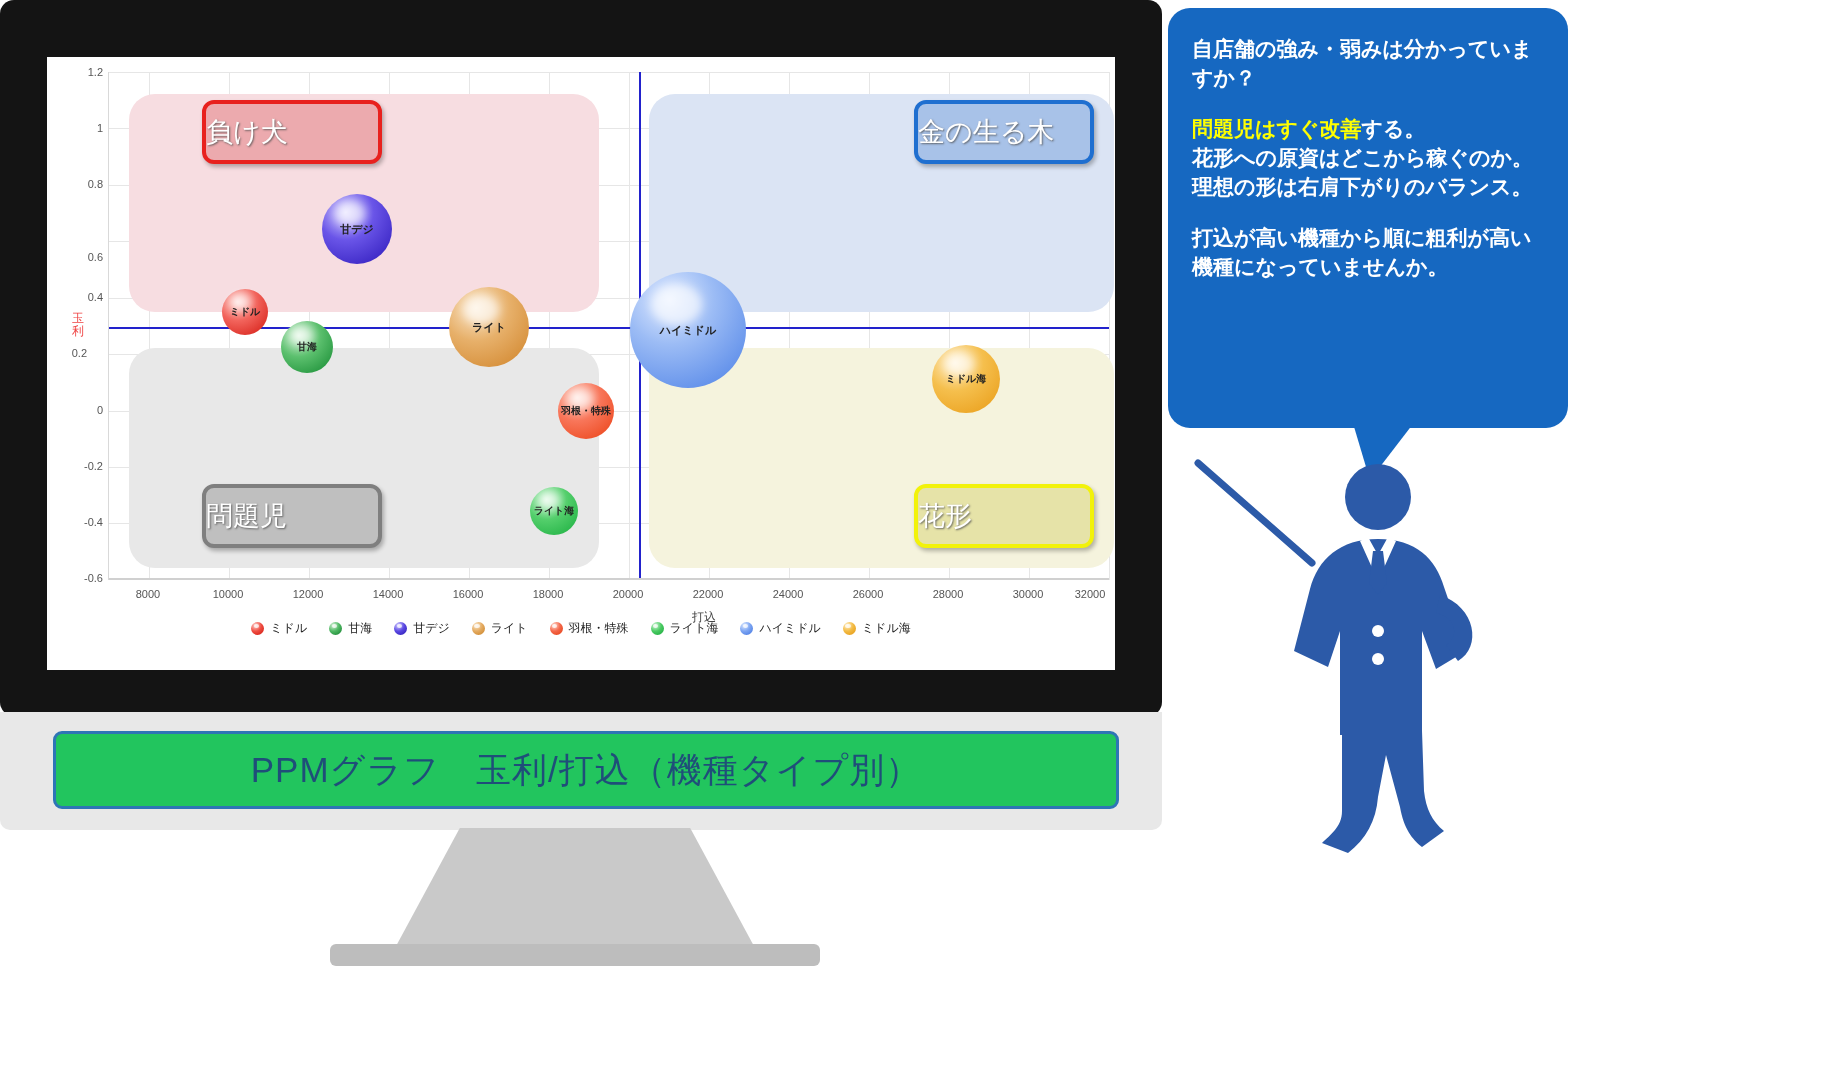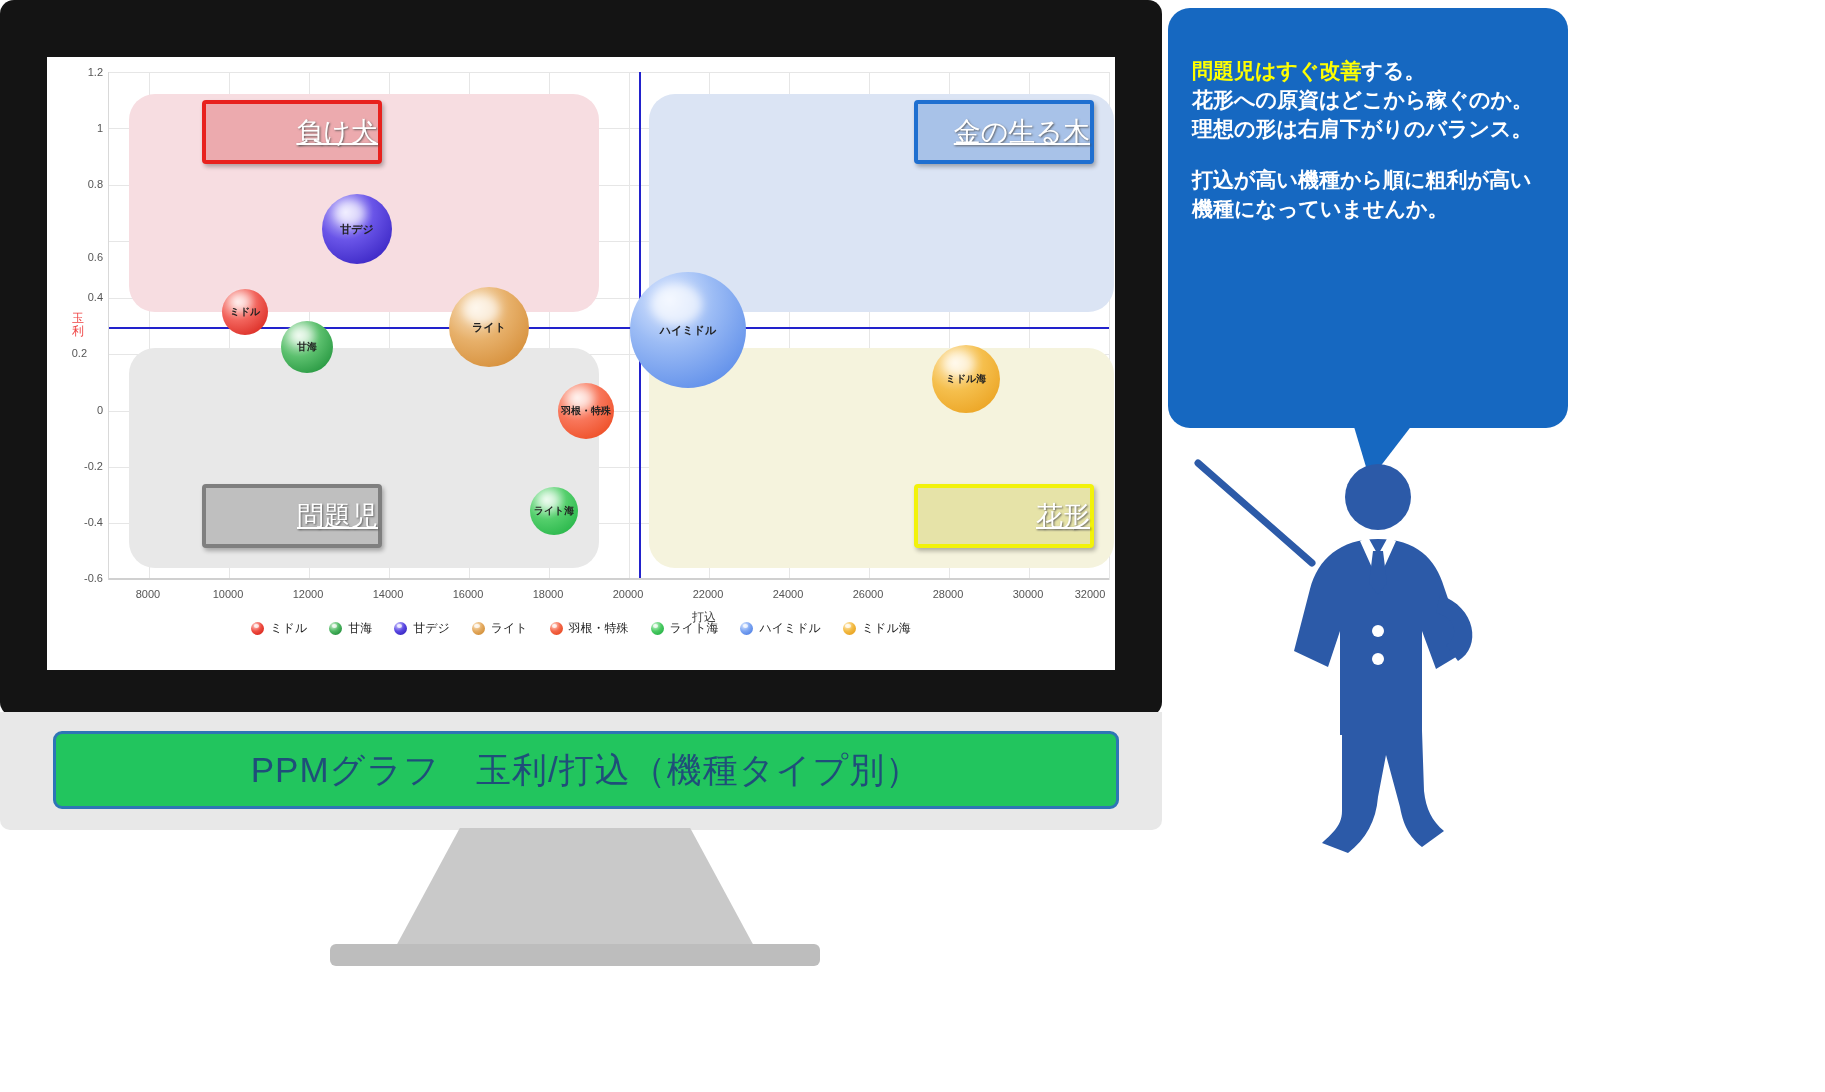--- a/index.html
+++ b/index.html
@@ -38,24 +38,24 @@
 
   .quad{position:absolute;border-radius:26px;}
   #q-dog   {background:#f7dde1;}
   #q-cash  {background:#dbe4f4;}
   #q-prob  {background:#e8e8e8;}
   #q-star  {background:#f5f3dd;}
 
   .divider-v{position:absolute;width:2px;background:#2222cc;}
   .divider-h{position:absolute;height:2px;background:#2222cc;}
 
-  .qlabel{position:absolute;border-radius:4px;display:flex;align-items:center;
-          justify-content:flex-end;color:#ffffff;font-size:27px;
+  .qlabel{position:absolute;border-radius:12px;display:flex;align-items:center;
+          justify-content:flex-start;color:#ffffff;font-size:27px;
           text-shadow:1px 1px 2px rgba(80,80,80,.85);
-          box-shadow:2px 3px 4px rgba(0,0,0,.28);text-decoration:underline;}
+          box-shadow:2px 3px 4px rgba(0,0,0,.28);}
   #lbl-dog {background:#ecaaae;border:4px solid #e8211e;}
   #lbl-cash{background:#a8c2e8;border:4px solid #1f6fd0;}
   #lbl-prob{background:#bfbfbf;border:4px solid #7f7f7f;}
   #lbl-star{background:#e6e3a8;border:4px solid #f2f20a;}
 
   .bubble{position:absolute;border-radius:50%;display:flex;align-items:center;
           justify-content:center;}
   .bubble .bl{position:relative;z-index:3;font-size:11px;color:#222;font-weight:bold;
               white-space:nowrap;}
   .bubble::before{content:"";position:absolute;left:18%;top:10%;width:44%;height:36%;
@@ -257,20 +257,21 @@
 
 <div id="monitor-neck"></div>
 <div id="monitor-stand"></div>
 <div id="monitor-base"></div>
 
 <div id="title-plate">
   <span class="t">PPMグラフ　玉利/打込（機種タイプ別）</span>
 </div>
 
 <div id="bubble-callout">
+  <p>自店舗の強み・弱みは分かっていますか？</p>
   <div class="gap"></div>
   <p><span class="hl">問題児はすぐ改善</span><span>する。</span></p>
   <p>花形への原資はどこから稼ぐのか。</p>
   <p>理想の形は右肩下がりのバランス。</p>
   <div class="gap"></div>
   <p>打込が高い機種から順に粗利が高い機種になっていませんか。</p>
 </div>
 <div id="bubble-tail"></div>
 
 <div id="presenter">

